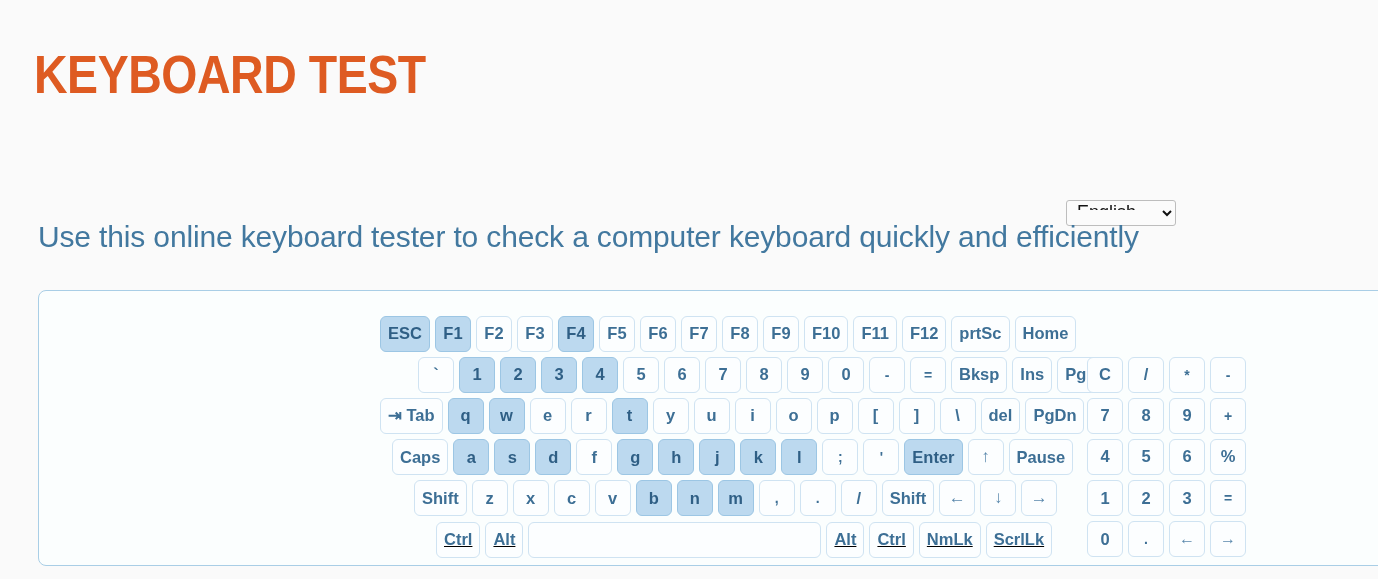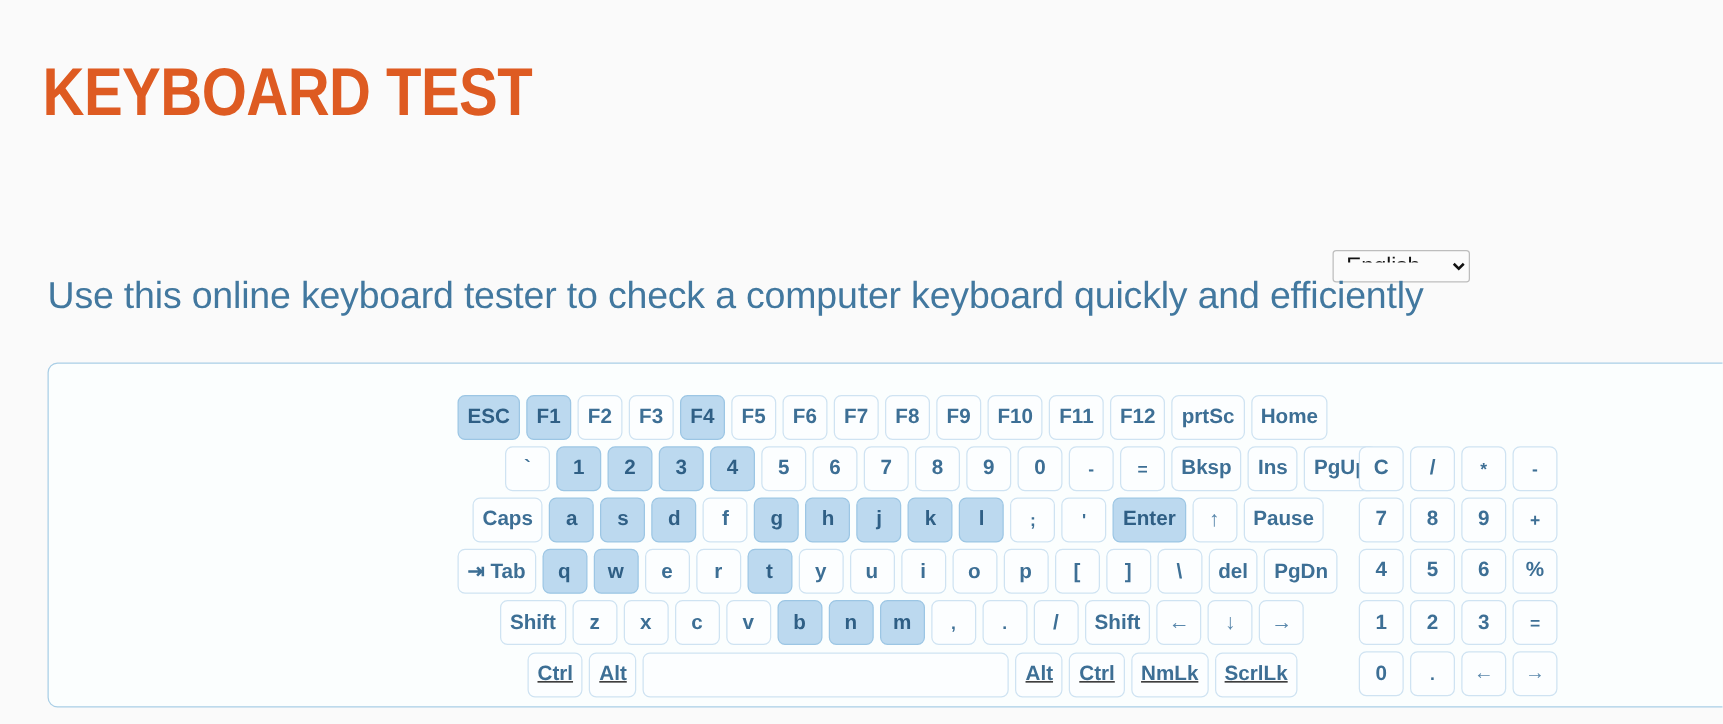--- a/index.html
+++ b/index.html
@@ -83,21 +83,21 @@
   .kb-inner {
     position: absolute;
     left: 0;
     top: 0;
     width: 100%;
     height: 100%;
   }
 
   .kb-main {
     position: absolute;
-    left: 327px;
+    left: 341px;
     top: 22px;
   }
   .kb-pad {
     position: absolute;
     left: 1048px;
     top: 63px;
   }
 
   .kb-row {
     display: flex;
@@ -217,55 +217,55 @@
             <div class="key">7</div>
             <div class="key">8</div>
             <div class="key">9</div>
             <div class="key">0</div>
             <div class="key sym-small">-</div>
             <div class="key sym-small">=</div>
             <div class="key">Bksp</div>
             <div class="key">Ins</div>
             <div class="key">PgUp</div>
           </div>
-          <div class="kb-row row-indent-4">
-            <div class="key">Caps</div>
-            <div class="key active">a</div>
-            <div class="key active">s</div>
-            <div class="key active">d</div>
-            <div class="key">f</div>
-            <div class="key active">g</div>
-            <div class="key active">h</div>
-            <div class="key active">j</div>
-            <div class="key active">k</div>
-            <div class="key active">l</div>
-            <div class="key sym-small">;</div>
-            <div class="key sym-small">'</div>
-            <div class="key active">Enter</div>
-            <div class="key arrow">↑</div>
-            <div class="key">Pause</div>
-          </div>
           <div class="kb-row row-indent-3">
             <div class="key">⇥ Tab</div>
             <div class="key active">q</div>
             <div class="key active">w</div>
             <div class="key">e</div>
             <div class="key">r</div>
             <div class="key active">t</div>
             <div class="key">y</div>
             <div class="key">u</div>
             <div class="key">i</div>
             <div class="key">o</div>
             <div class="key">p</div>
             <div class="key">[</div>
             <div class="key">]</div>
             <div class="key">\</div>
             <div class="key">del</div>
             <div class="key">PgDn</div>
           </div>
+          <div class="kb-row row-indent-4">
+            <div class="key">Caps</div>
+            <div class="key active">a</div>
+            <div class="key active">s</div>
+            <div class="key active">d</div>
+            <div class="key">f</div>
+            <div class="key active">g</div>
+            <div class="key active">h</div>
+            <div class="key active">j</div>
+            <div class="key active">k</div>
+            <div class="key active">l</div>
+            <div class="key sym-small">;</div>
+            <div class="key sym-small">'</div>
+            <div class="key active">Enter</div>
+            <div class="key arrow">↑</div>
+            <div class="key">Pause</div>
+          </div>
           <div class="kb-row row-indent-5">
             <div class="key">Shift</div>
             <div class="key">z</div>
             <div class="key">x</div>
             <div class="key">c</div>
             <div class="key">v</div>
             <div class="key active">b</div>
             <div class="key active">n</div>
             <div class="key active">m</div>
             <div class="key sym-small">,</div>

